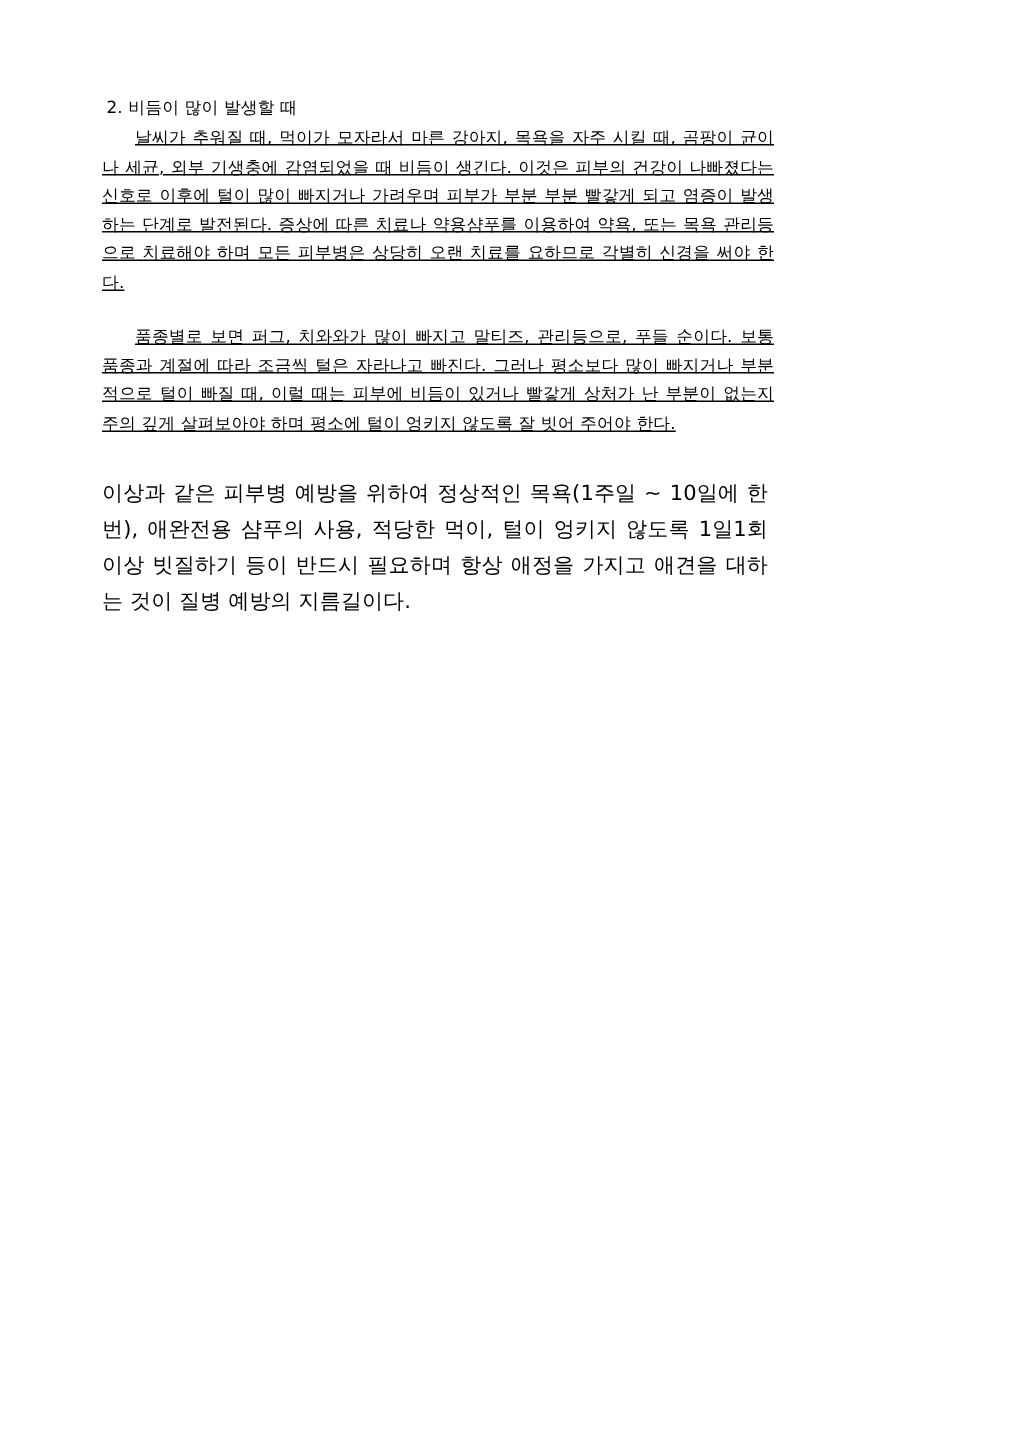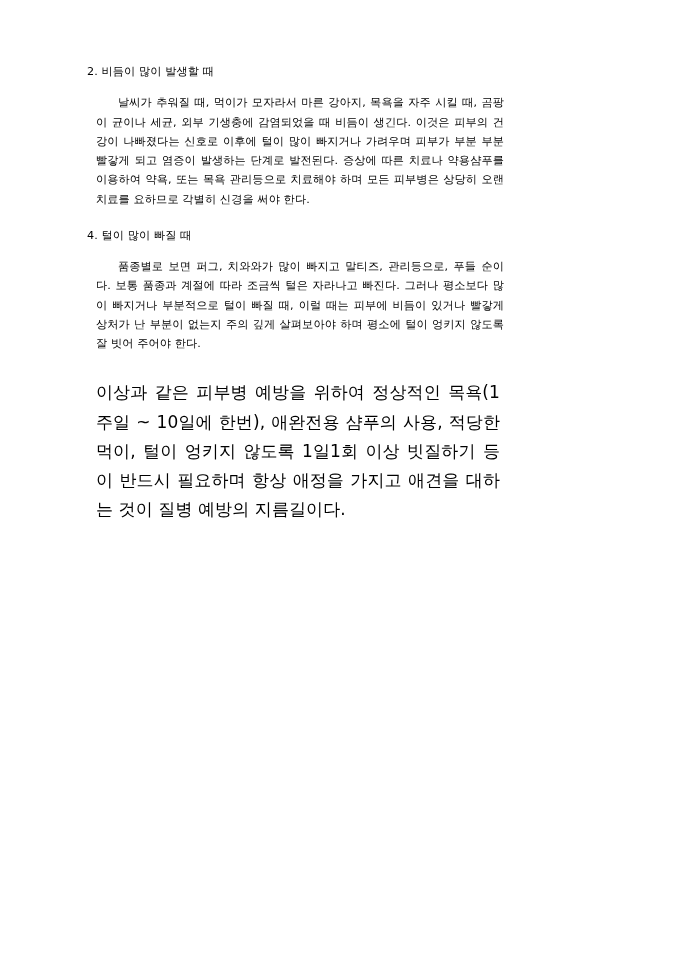--- a/index.html
+++ b/index.html
@@ -13,56 +13,57 @@
     font-family: "DejaVu Sans", sans-serif;
     color: #000000;
     -webkit-font-smoothing: antialiased;
   }
   .page {
     position: relative;
     width: 568px;
     height: 962px;
     background: #ffffff;
     box-sizing: border-box;
-    padding: 62px 52px 0 80px;
+    padding: 62px 52px 0 64px;
   }
   .doc-body {
     font-size: 11.2px;
     line-height: 1.72;
     letter-spacing: 0.1px;
     text-align: justify;
     text-justify: inter-character;
   }
   .section {
     margin-bottom: 17px;
   }
   .section-heading {
     margin: 0 0 1px 7px;
     font-size: 11.2px;
     font-weight: normal;
     line-height: 1.72;
     letter-spacing: 0.1px;
   }
   .section-para {
-    margin: 12px;
+    margin: 0;
     padding-left: 4px;
     text-indent: 22px;
     font-size: 11.2px;
     line-height: 1.72;
     letter-spacing: 0.1px;
     text-align: justify;
     text-justify: inter-character;
     word-break: break-all;
+    text-decoration: underline;
   }
   .closing {
     margin-top: 25px;
   }
   .closing-para {
-    margin: 16px;
-    font-size: 17px;
+    margin: 4px;
+    font-size: 14px;
     line-height: 1.72;
     letter-spacing: 0.1px;
     text-align: justify;
     text-justify: inter-character;
     word-break: break-all;
   }
 </style>
 </head>
 <body>
 
@@ -71,21 +72,20 @@
 
     <div class="section">
       <p class="section-heading">2. 비듬이 많이 발생할 때</p>
       <p class="section-para">날씨가 추워질 때, 먹이가 모자라서 마른 강아지, 목욕을 자주 시킬 때, 곰팡이 균이나 세균, 외부 기생충에 감염되었을 때 비듬이 생긴다. 이것은 피부의 건강이 나빠졌다는 신호로 이후에 털이 많이 빠지거나 가려우며 피부가 부분 부분 빨갛게 되고 염증이 발생하는 단계로 발전된다. 증상에 따른 치료나 약용샴푸를 이용하여 약욕, 또는 목욕 관리등으로 치료해야 하며 모든 피부병은 상당히 오랜 치료를 요하므로 각별히 신경을 써야 한다.</p>
     </div>
 
     <div class="section">
     </div>
 
     <div class="section">
-      <p class="section-heading">4. 털이 많이 빠질 때</p>
       <p class="section-para">품종별로 보면 퍼그, 치와와가 많이 빠지고 말티즈, 관리등으로, 푸들 순이다. 보통 품종과 계절에 따라 조금씩 털은 자라나고 빠진다.  그러나 평소보다 많이 빠지거나 부분적으로 털이 빠질 때, 이럴 때는 피부에 비듬이 있거나 빨갛게 상처가 난 부분이 없는지 주의 깊게 살펴보아야 하며 평소에 털이 엉키지 않도록 잘 빗어 주어야 한다.</p>
     </div>
 
     <div class="closing">
       <p class="closing-para">이상과 같은 피부병 예방을 위하여 정상적인 목욕(1주일 ~ 10일에 한번), 애완전용 샴푸의 사용, 적당한 먹이, 털이 엉키지 않도록 1일1회 이상 빗질하기 등이 반드시 필요하며 항상 애정을 가지고 애견을 대하는 것이 질병 예방의 지름길이다.</p>
     </div>
 
   </div>
 </div>
 

